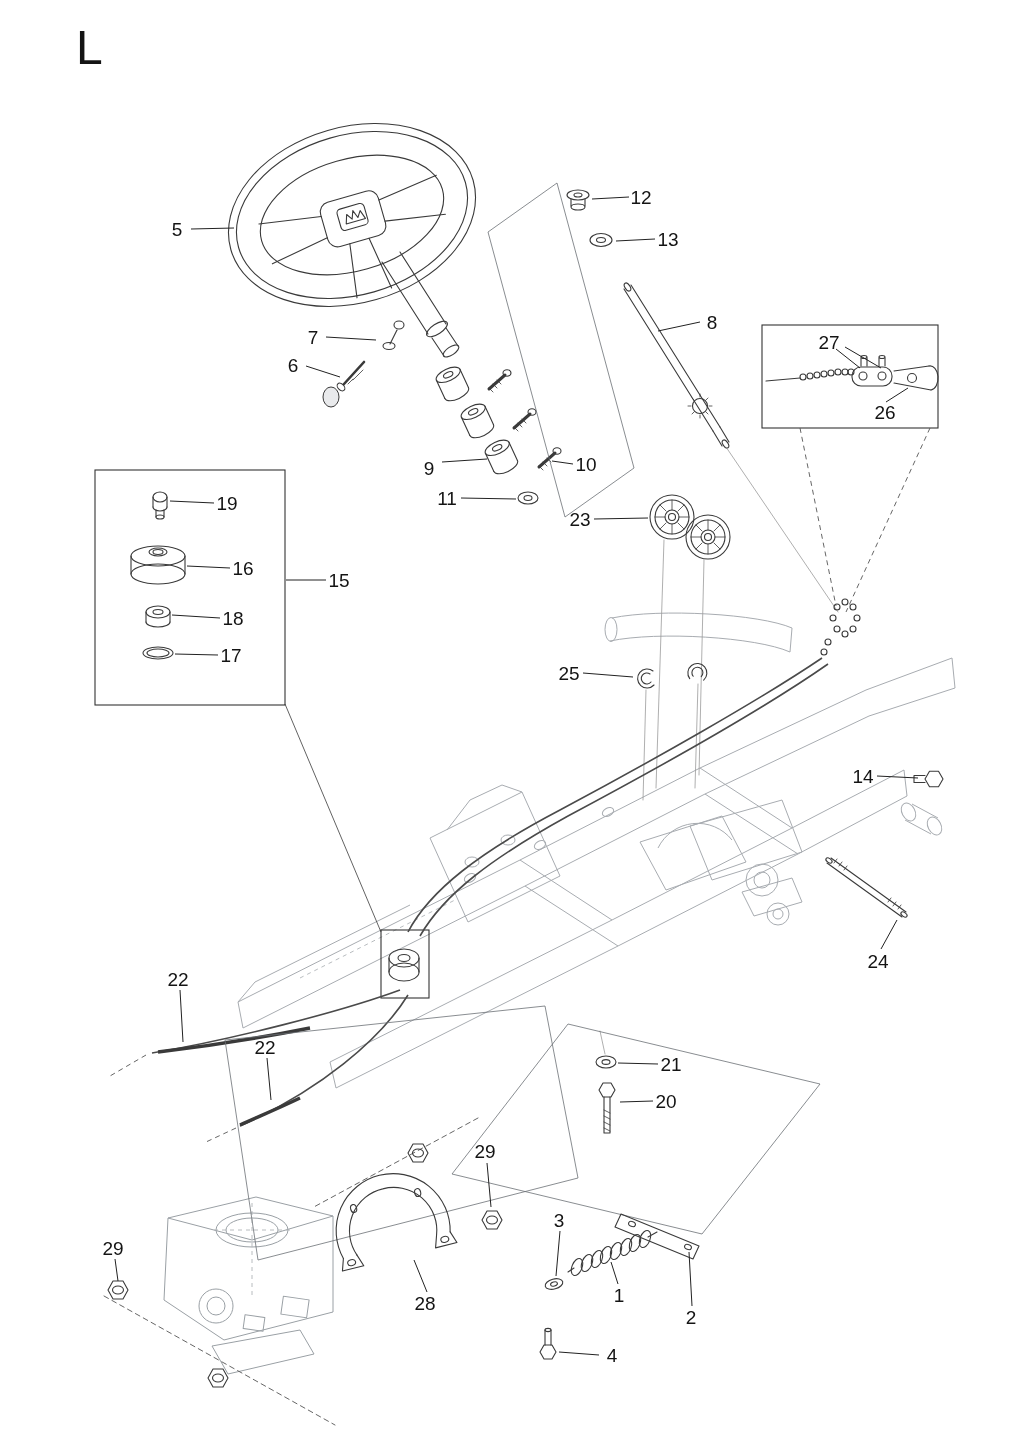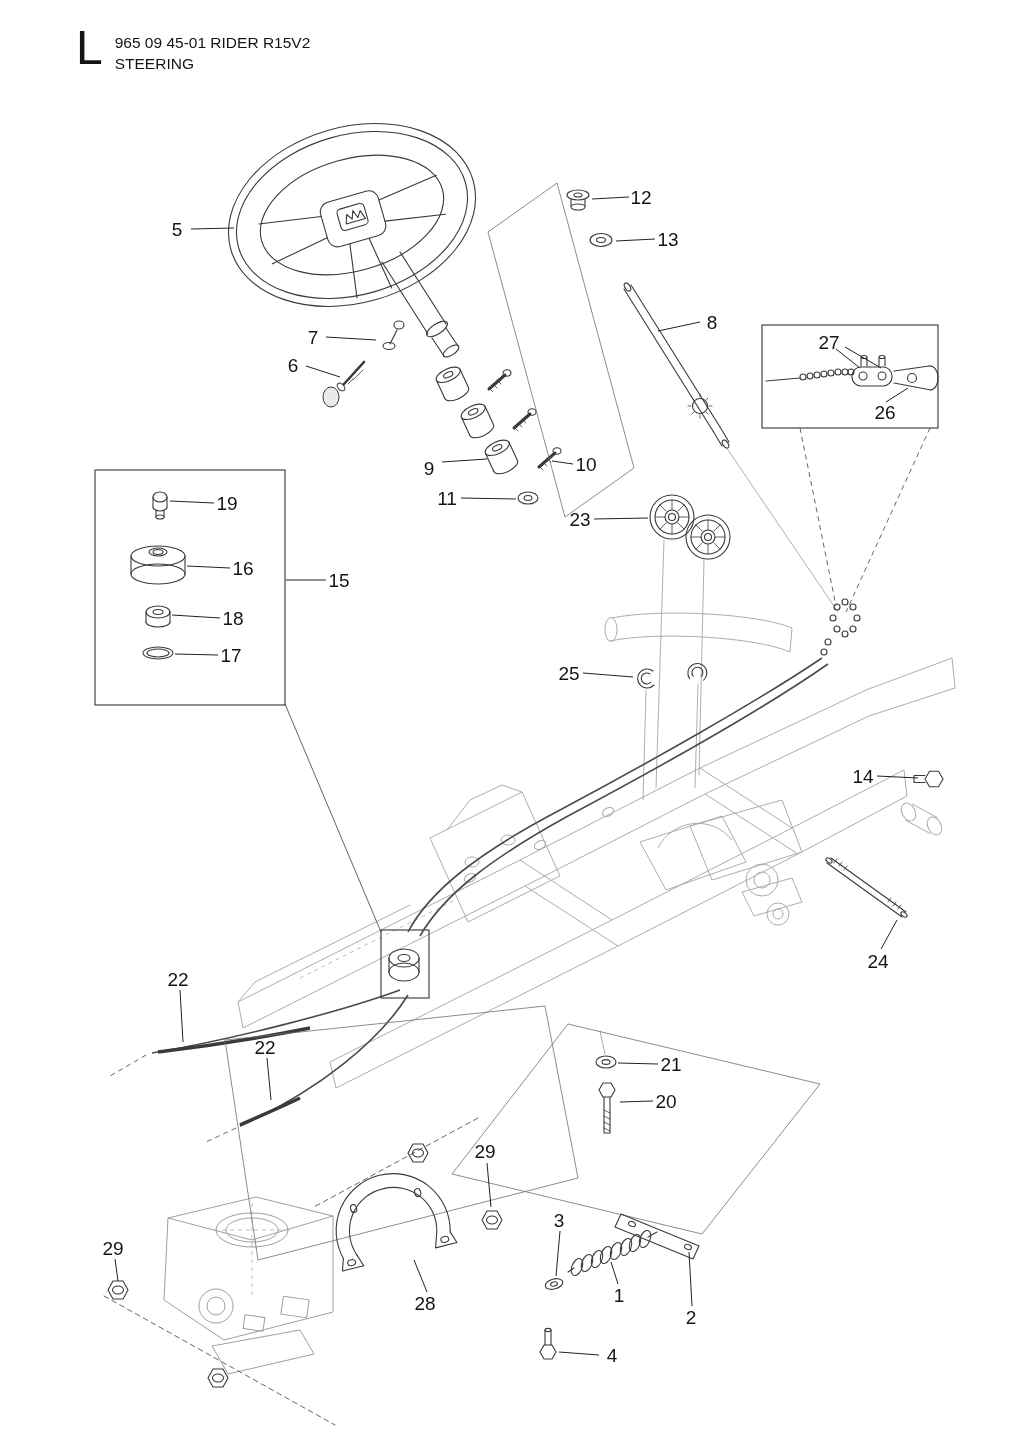--- a/index.html
+++ b/index.html
@@ -24,24 +24,20 @@
   .dropline{stroke:#9a9a9a;fill:none;stroke-width:.8;}
   .callout{font:19px "Liberation Sans",sans-serif;fill:#141414;}
 </style>
 </head>
 <body>
 
 <div class="page">
 
   <div class="header">
     <span class="section-letter">L</span>
-    <div class="header-text">
-      <div>965 09 45-01 RIDER R15V2</div>
-      <div>STEERING</div>
-    </div>
   </div>
 
   <svg width="1024" height="1455" viewBox="0 0 1024 1455">
 
     <g class="frame">
       <path d="M238,1002 L520,860 L700,768 L866,690"></path>
       <path d="M243,1028 L525,886 L705,794 L869,716"></path>
       <path d="M238,1002 L243,1028"></path>
       <path d="M866,690 L952,658 M869,716 L955,688 M952,658 L955,688"></path>
       <path d="M330,1062 L612,920 L792,828 L904,770"></path>

